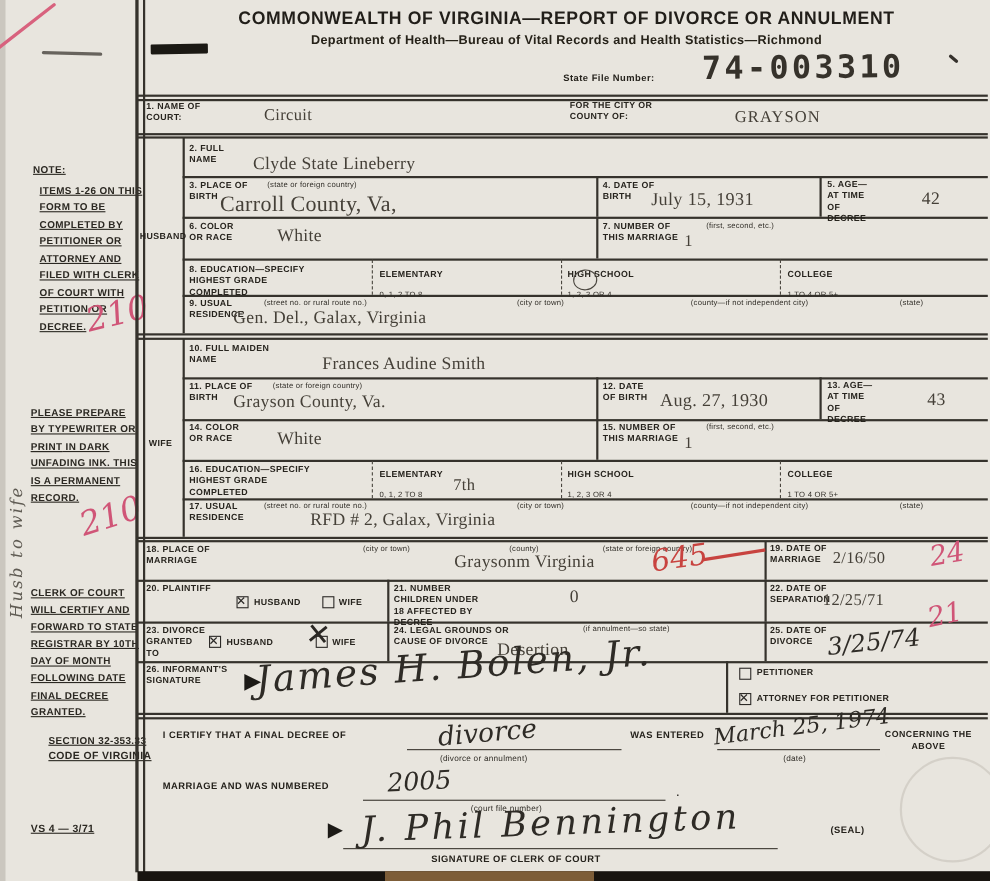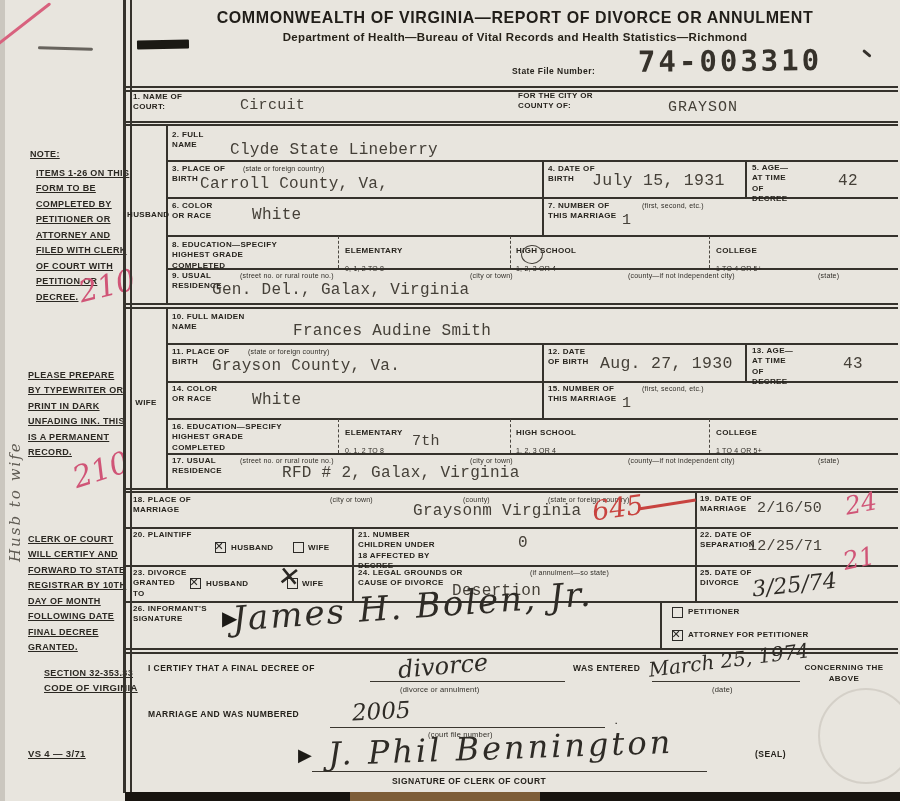--- a/index.html
+++ b/index.html
@@ -4,21 +4,21 @@
 <style>
   html,body{margin:0;padding:0;}
   body{width:900px;height:801px;background:#e8e5de;overflow:hidden;position:relative;
        font-family:"Liberation Sans",sans-serif;}
   .abs{position:absolute;}
   
   .lb{font:bold 8px/1.3 "Liberation Sans",sans-serif;letter-spacing:.35px;color:#27241e;}
   .lb9{font:bold 8.5px/1.35 "Liberation Sans",sans-serif;letter-spacing:.45px;color:#25221c;}
   .ht{font:400 7px/1.2 "Liberation Sans",sans-serif;letter-spacing:.2px;color:#302d27;}
   
-  .tw{font-family:Liberation Mono, monospace;color:#454038;letter-spacing:.3px;white-space:nowrap;text-align:right;}
+  .tw{font-family:Liberation Serif, serif;color:#454038;letter-spacing:.3px;white-space:nowrap;text-align:right;}
   
   .sc{font-family:"DejaVu Serif",serif;font-style:italic;color:#2e2b26;white-space:nowrap;}
   .red{color:#d05577;}
   .crimson{color:#c8433f;}
   
   .hl{background:#35322c;height:1.5px;}
   .vl{background:#35322c;width:1.5px;}
   .dash{border-left:1.5px dashed #4a463f;width:0;}
   .ul{background:#3a362f;height:1.3px;}
   
@@ -115,21 +115,21 @@
 <div class="abs lb" style="left:518px;top:91px;width:80px;">FOR THE CITY OR COUNTY OF:</div>
 <div class="abs tw" style="left:668px;top:99px;font-size:15px;letter-spacing:1px;">GRAYSON</div>
 
 <div class="abs lb" style="left:127px;top:210px;width:38px;text-align:center;">HUSBAND</div>
 
 <div class="abs lb" style="left:172px;top:130px;width:42px;">2. FULL NAME</div>
 <div class="abs tw" style="left:230px;top:141px;font-size:16px;">Clyde State Lineberry</div>
 
 <div class="abs lb" style="left:172px;top:164px;width:55px;">3. PLACE OF BIRTH</div>
 <div class="abs ht" style="left:243px;top:165px;">(state or foreign country)</div>
-<div class="abs tw" style="left:200px;top:175px;font-size:16px;">Carroll County, Va,</div>
+<div class="abs tw" style="left:200px;top:175px;font-size:20px;">Carroll County, Va,</div>
 <div class="abs lb" style="left:548px;top:164px;width:48px;">4. DATE OF BIRTH</div>
 <div class="abs tw" style="left:592px;top:171px;font-size:16.5px;">July 15, 1931</div>
 <div class="abs lb" style="left:752px;top:163px;width:48px;">5. AGE— AT TIME OF DECREE</div>
 <div class="abs tw" style="left:838px;top:172px;font-size:16px;">42</div>
 
 <div class="abs lb" style="left:172px;top:201px;width:45px;">6. COLOR OR RACE</div>
 <div class="abs tw" style="left:252px;top:206px;font-size:16px;">White</div>
 <div class="abs lb" style="left:548px;top:201px;width:78px;">7. NUMBER OF THIS MARRIAGE</div>
 <div class="abs ht" style="left:642px;top:202px;">(first, second, etc.)</div>
 <div class="abs tw" style="left:622px;top:212px;font-size:15px;">1</div>

